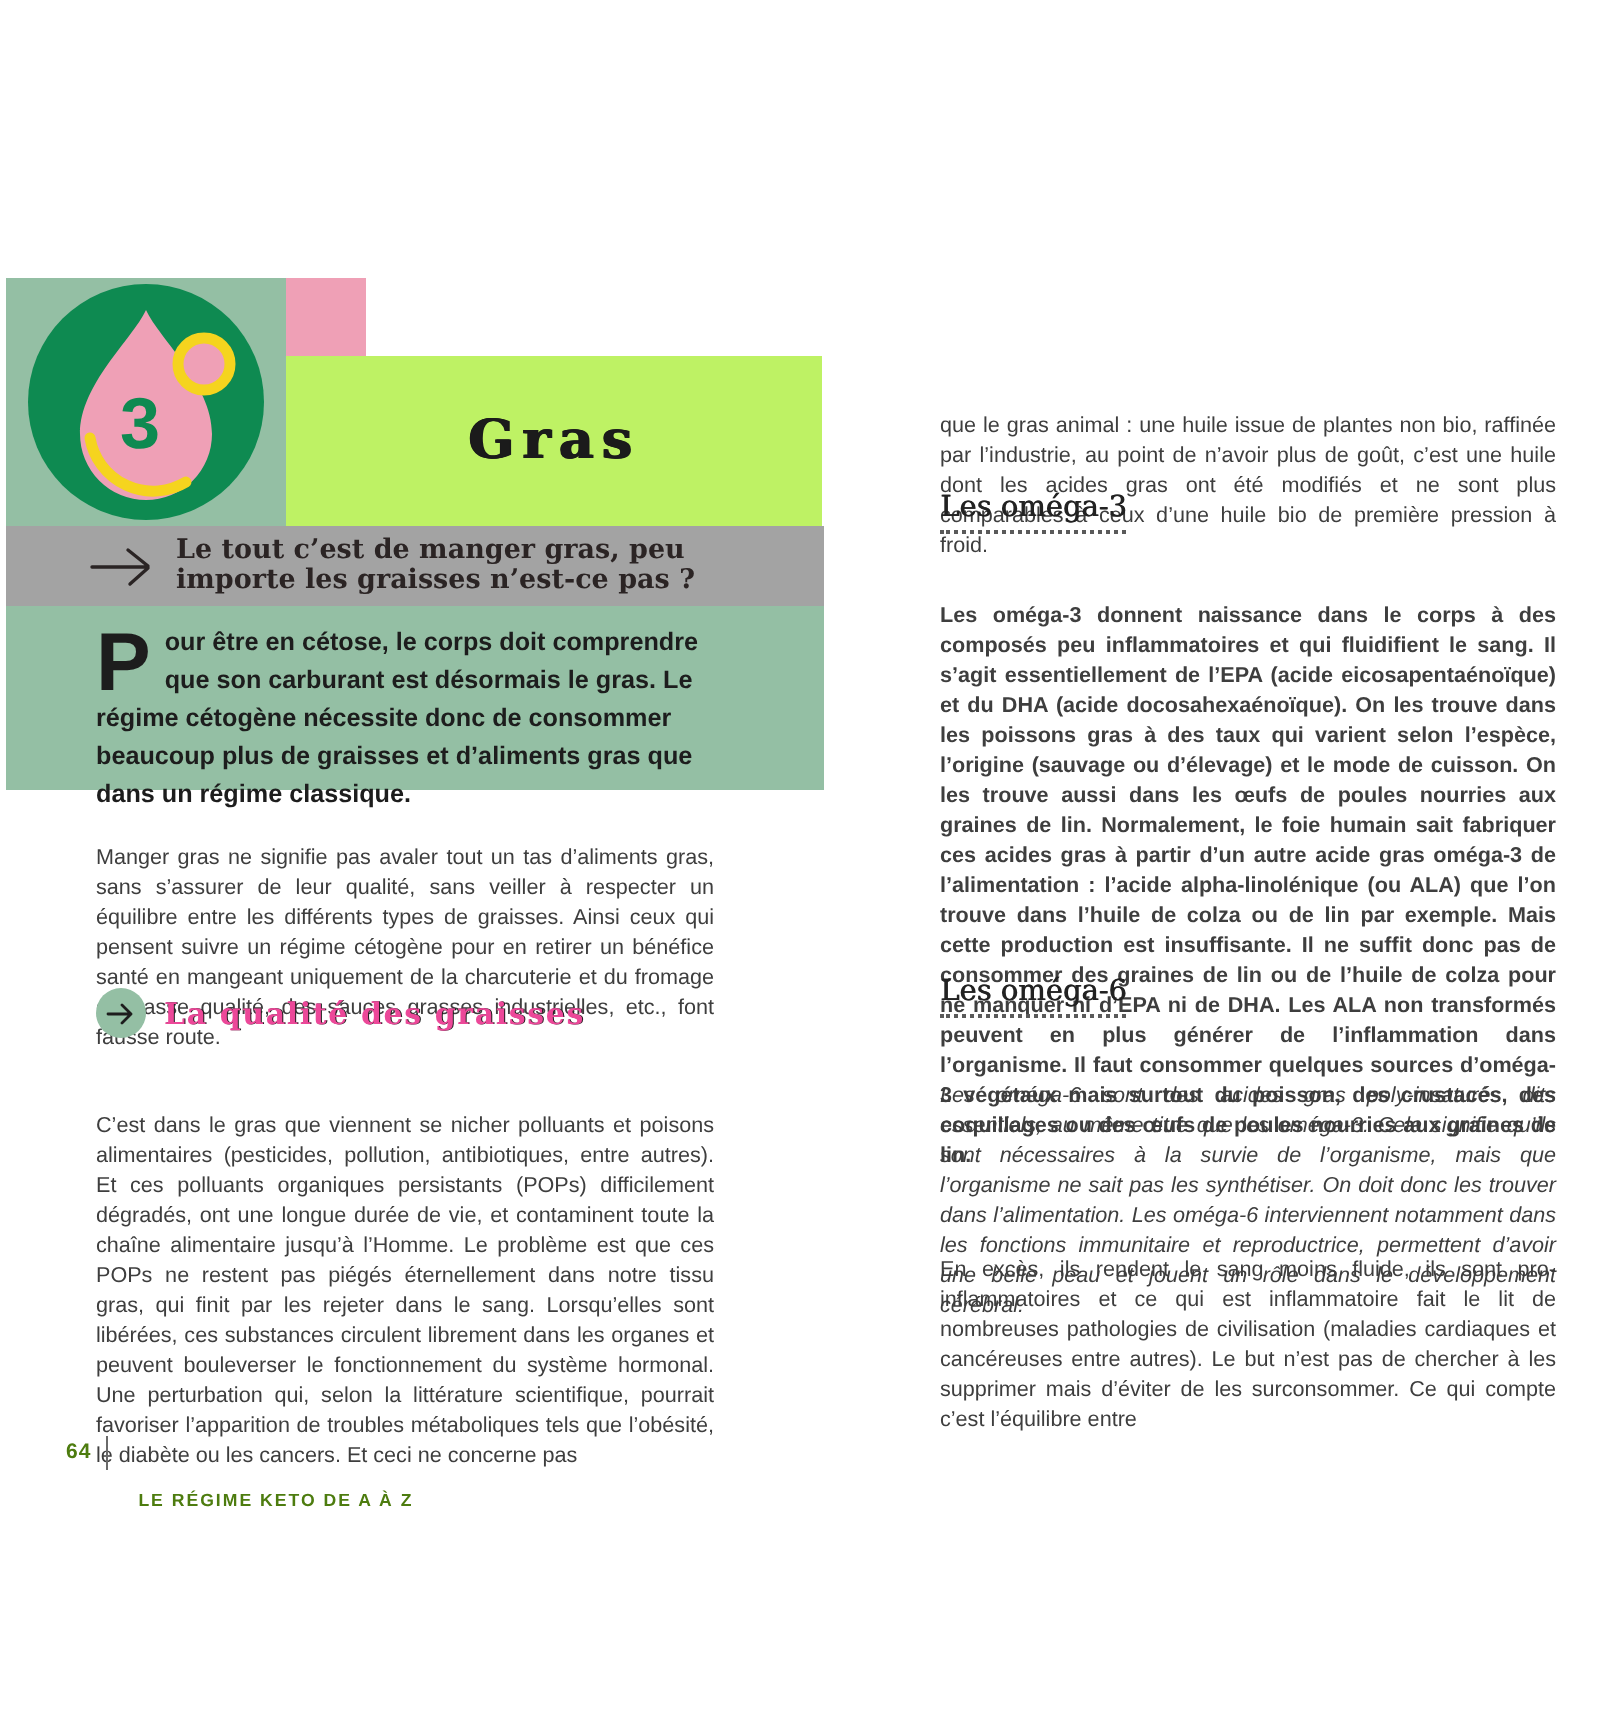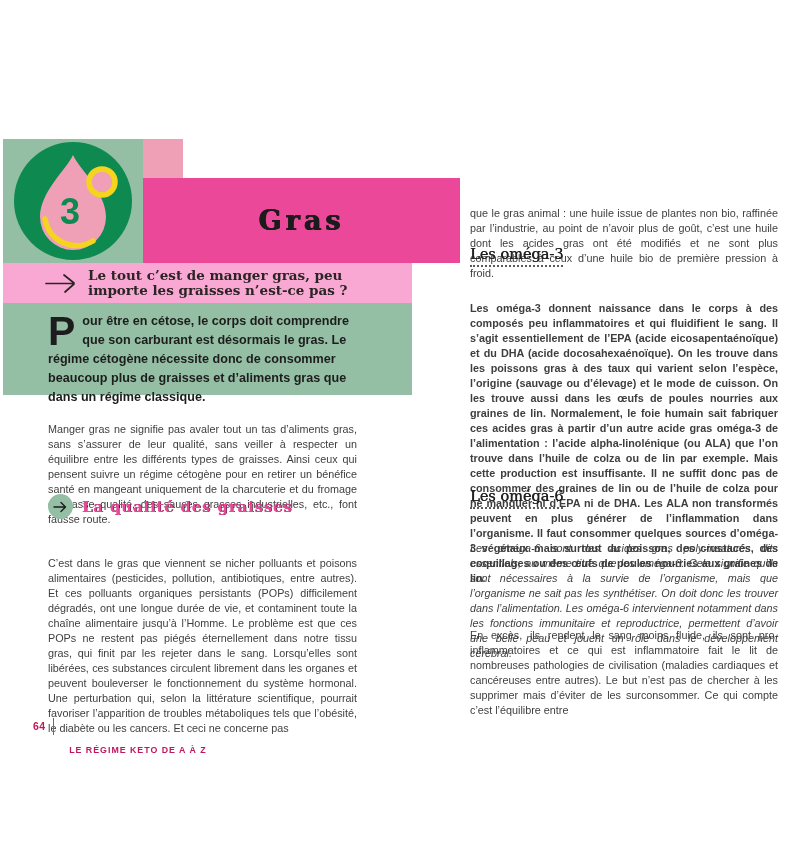--- a/index.html
+++ b/index.html
@@ -3,26 +3,26 @@
 <meta charset="utf-8">
 <style>
   html,body{margin:0;padding:0;background:#ffffff;}
   .spread{position:relative;width:800px;height:855px;background:#ffffff;
           font-family:"Liberation Sans",sans-serif;overflow:hidden;}
   .abs{position:absolute;}
 
   
   .green-square{left:3px;top:139px;width:140px;height:124px;background:#94BFA4;}
   .pink-small{left:143px;top:139px;width:40px;height:39px;background:#EFA0B6;}
-  .title-block{left:143px;top:178px;width:317px;height:85px;background:#ec4899;
+  .title-block{left:143px;top:178px;width:268px;height:85px;background:#bef264;
                display:flex;align-items:center;justify-content:center;}
   .chapter-title{font-family:"DejaVu Serif",serif;font-weight:bold;font-size:27px;
                  letter-spacing:4px;color:#1b1b1b;
                  text-shadow:0.6px 0 0 #1b1b1b, -0.3px 0 0 #1b1b1b;}
-  .band{left:3px;top:263px;width:409px;height:40px;background:#f9a8d4;}
+  .band{left:3px;top:263px;width:409px;height:40px;background:#a3a3a3;}
   .band-arrow{position:absolute;left:41px;top:9px;}
   .tagline{position:absolute;left:85px;top:5px;width:312px;
            font-family:"DejaVu Serif",serif;font-weight:bold;font-size:13.5px;
            line-height:15px;color:#2b2424;}
   .green-block{left:3px;top:303px;width:409px;height:92px;background:#94BFA4;
                box-sizing:border-box;padding:9px 48px 0 45px;}
   .intro{font-size:12.6px;line-height:19px;font-weight:bold;color:#1d1d1d;}
   .dropcap{float:left;font-size:41px;line-height:33px;font-weight:bold;
            color:#1d1d1d;margin:3px 7px 0 0;}
 
@@ -45,21 +45,21 @@
                  text-shadow:0.5px 0 0 #1b1b1b;}
 
   
   .sub-head{font-family:"DejaVu Serif",serif;font-weight:normal;font-size:14.5px;
             color:#222;border-bottom:2px dotted #5a5a5a;padding-bottom:3px;
             text-shadow:0.4px 0 0 #222;}
   .h-r3{left:470px;top:245px;}
   .h-r6{left:470px;top:487px;text-align:center;}
 
   
-  .footer{display:flex;align-items:center;gap:7px;color:#be185d;}
+  .footer{display:flex;align-items:center;gap:7px;color:#4d7c0f;}
   .footer-left{left:33px;top:697px;}
   .footer-right{left:772px;top:694px;padding-left:28px;}
   .pageno{font-size:10.5px;font-weight:bold;letter-spacing:0.5px;}
   .fdiv{width:1.5px;height:17px;background:#6a6a6a;}
   .running{font-size:8.8px;font-weight:bold;letter-spacing:1px;margin-left:8px;margin-top:48px;}
 </style>
 </head>
 <body>
 
 <div class="spread">

